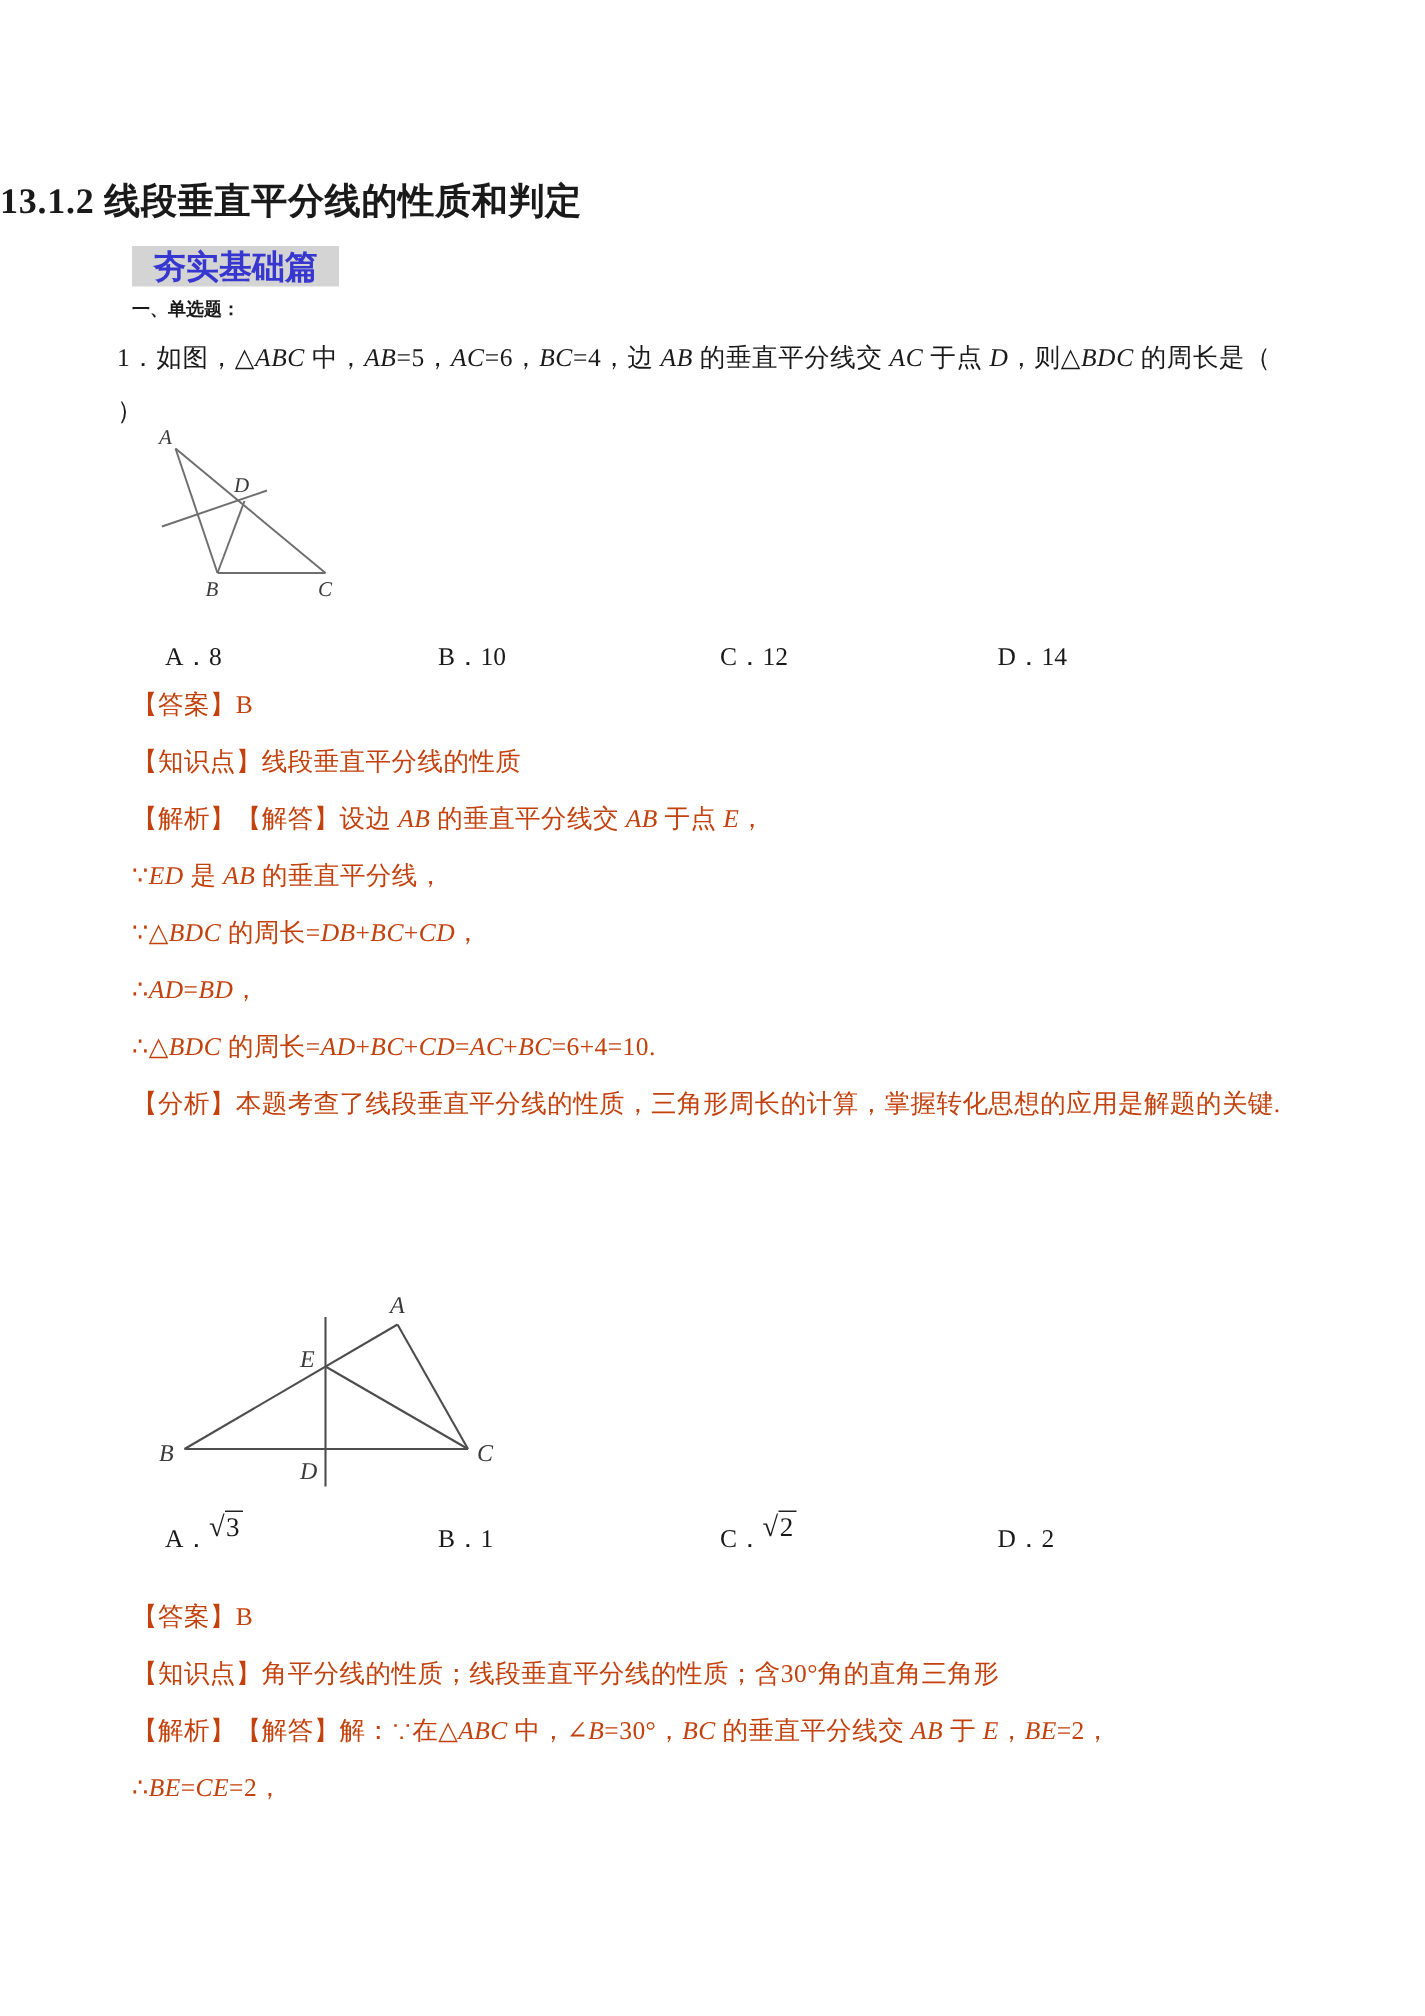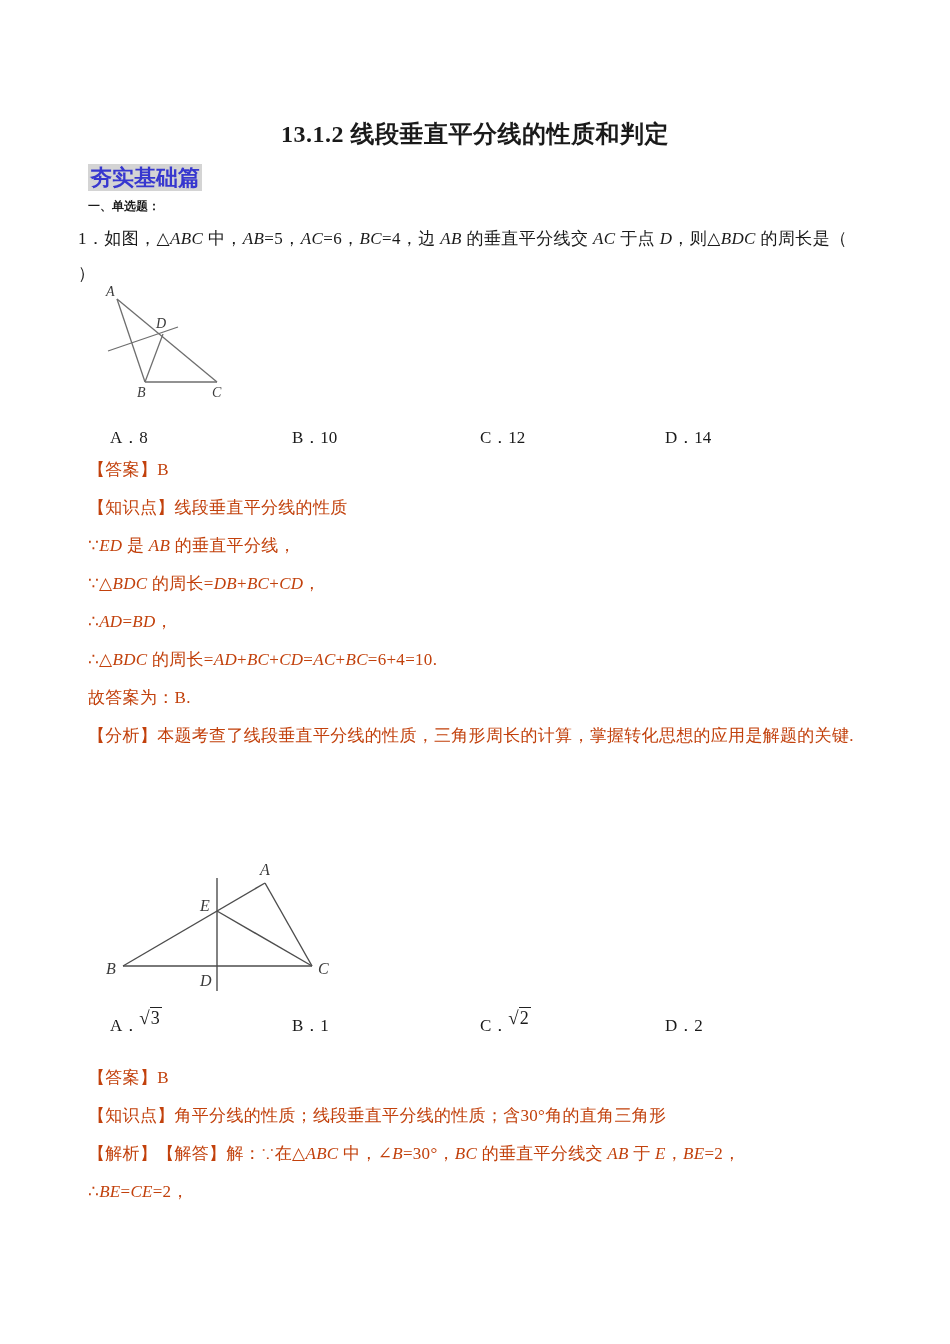--- a/index.html
+++ b/index.html
@@ -4,29 +4,29 @@
 <style>
   html,body{margin:0;padding:0;}
   body{
     width:950px;height:1344px;background:#ffffff;
     font-family:"Liberation Serif","DejaVu Serif",serif;
     color:#1a1a1a;
   }
   .page{position:relative;width:950px;height:1344px;overflow:hidden;background:#fff;}
   .abs{position:absolute;}
   .doc-title{
-    left:0;top:118px;width:950px;text-align:center;
+    left:0;top:118px;width:950px;
     font-family:"Liberation Serif","DejaVu Serif",serif;
     font-weight:bold;font-size:24px;letter-spacing:0.5px;
   }
   .section-header{
     left:88px;top:163px;font-weight:bold;font-size:22px;
     font-family:"Liberation Sans","DejaVu Sans",sans-serif;
   }
-  .section-header .hl{background:#d4d4d4;color:#3737cf;padding:1px 2px;}
+  .section-header .hl{background:#d4d4d4;color:#3737cf;padding:1px 14px;}
   .subsection{
     left:88px;top:198px;font-weight:bold;font-size:12px;
     font-family:"Liberation Sans","DejaVu Sans",sans-serif;
   }
   .stem{left:78px;width:790px;font-size:17px;}
   .stem p{margin:0;line-height:35px;white-space:nowrap;letter-spacing:0.4px;}
   .stem.q2 p{line-height:38px;}
   .q1-stem{top:221px;}
   .q2-stem{top:797px;}
   i{font-style:italic;}
@@ -85,25 +85,25 @@
   <div class="abs options-row r1">
     <span class="opt opt-a"><span>A．</span><span class="opt-value">8</span></span>
     <span class="opt opt-b"><span>B．</span><span class="opt-value">10</span></span>
     <span class="opt opt-c"><span>C．</span><span class="opt-value">12</span></span>
     <span class="opt opt-d"><span>D．</span><span class="opt-value">14</span></span>
   </div>
 
   <div class="abs red-block rb1">
     <p class="rich">【答案】B</p>
     <p class="rich">【知识点】线段垂直平分线的性质</p>
+    <p class="rich">【解析】【解答】设边 <i>AB</i> 的垂直平分线交 <i>AB</i> 于点 <i>E</i>，</p>
     <p class="rich">∵<i>ED</i> 是 <i>AB</i> 的垂直平分线，</p>
     <p class="rich">∵△<i>BDC</i> 的周长=<i>DB</i>+<i>BC</i>+<i>CD</i>，</p>
     <p class="rich">∴<i>AD</i>=<i>BD</i>，</p>
     <p class="rich">∴△<i>BDC</i> 的周长=<i>AD</i>+<i>BC</i>+<i>CD</i>=<i>AC</i>+<i>BC</i>=6+4=10.</p>
-    <p class="rich">故答案为：B.</p>
     <p class="rich">【分析】本题考查了线段垂直平分线的性质，三角形周长的计算，掌握转化思想的应用是解题的关键.</p>
   </div>
 
 
   <svg class="diagram d2" width="245" height="142" viewBox="0 0 245 142">
     <g stroke="#4d4d4d" stroke-width="1.4" fill="none">
       <line x1="20" y1="105" x2="162" y2="22"></line>
       <line x1="162" y1="22" x2="209" y2="105"></line>
       <line x1="20" y1="105" x2="209" y2="105"></line>
       <line x1="114" y1="50" x2="209" y2="105"></line>

